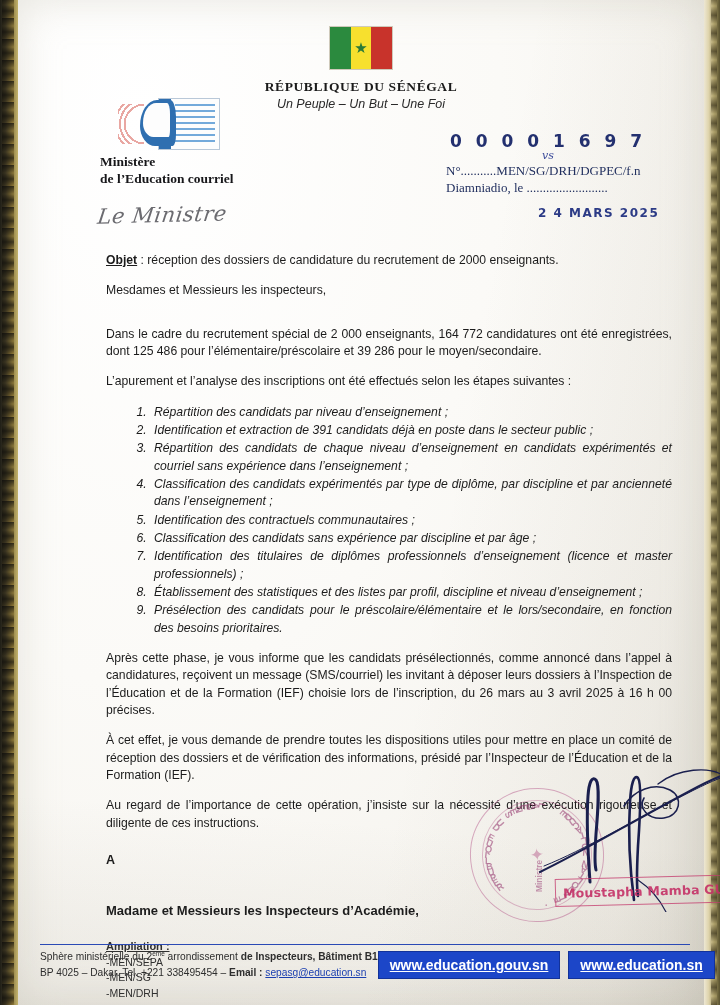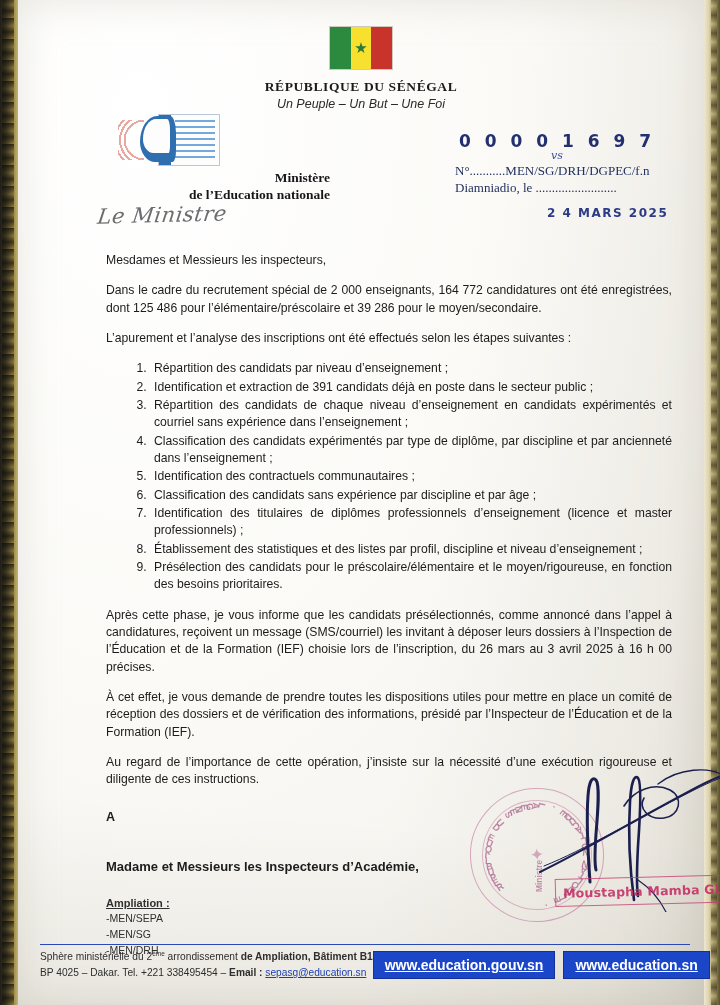--- a/index.html
+++ b/index.html
@@ -115,23 +115,23 @@
     font-family: "Liberation Sans", sans-serif;
     font-style: italic;
     font-size: 12.5px;
     color: #2a2a2a;
   }
 
   
   .ministry {
     position: absolute;
     left: 82px;
-    top: 112px;
+    top: 96px;
     width: 230px;
-    text-align: right;
+    text-align: left;
   }
   .min-logo {
     width: 104px; height: 54px;
     margin: 0 auto 4px 18px;
     position: relative;
   }
   .min-logo .book {
     position: absolute;
     left: 40px; top: 2px;
     width: 60px; height: 50px;
@@ -200,21 +200,21 @@
     font-size: 21px;
     color: #4c4c52;
     letter-spacing: .5px;
     transform: skewX(-9deg) rotate(-1.5deg);
     opacity: .82;
   }
 
   
   .ref-block {
     position: absolute;
-    left: 437px;
+    left: 428px;
     top: 131px;
     width: 250px;
     color: #2b3a8f;
   }
   .ref-number {
     font-family: "DejaVu Sans", sans-serif;
     font-weight: bold;
     font-size: 17px;
     letter-spacing: 4px;
     color: #23306f;
@@ -256,28 +256,29 @@
     line-height: 1.42;
     color: #1c1c1c;
   }
   .objet {
     margin-bottom: 13px;
   }
   .objet b {
     text-decoration: underline;
     font-weight: bold;
   }
-  .salutation { margin-bottom: 13px; }
+  .salutation { margin-bottom: 26px; }
   .para {
     text-align: justify;
     margin-bottom: 13px;
   }
   ol.steps {
     margin: 0 0 13px 0;
     padding-left: 44px;
+    font-style: italic;
   }
   ol.steps li {
     text-align: justify;
     margin-bottom: 1px;
     padding-left: 4px;
   }
   .closing-A {
     font-weight: bold;
     margin-top: 20px;
     margin-bottom: 12px;
@@ -433,51 +434,52 @@
 
       <div class="ministry">
         <div class="min-logo">
           <div class="book">
             <div class="lines"></div>
           </div>
           <div class="head"></div>
           <div class="waves"></div>
         </div>
         <div class="min-name1">Ministère</div>
-        <div class="min-name2">de l’Education nationale</div>
+        <div class="min-name2">de l’Education courriel</div>
       </div>
 
       <div class="le-ministre">Le Ministre</div>
 
       <div class="ref-block">
         <div class="ref-number">0 0 0 0 1 6 9 7</div>
         <span class="ref-vs">vs</span>
         <div class="ref-line">N°...........MEN/SG/DRH/DGPEC/f.n</div>
         <div class="ref-line">Diamniadio, le .........................</div>
         <div class="ref-date">2 4 MARS 2025</div>
       </div>
 
       <div class="body">
+        <div class="objet"><b>Objet</b><span> : réception des dossiers de candidature du recrutement de 2000 enseignants.</span></div>
 
         <div class="salutation">Mesdames et Messieurs les inspecteurs,</div>
 
         <div class="para">Dans le cadre du recrutement spécial de 2 000 enseignants, 164 772 candidatures ont été enregistrées, dont 125 486 pour l’élémentaire/préscolaire et 39 286 pour le moyen/secondaire.</div>
 
         <div class="para">L’apurement et l’analyse des inscriptions ont été effectués selon les étapes suivantes :</div>
 
         <ol class="steps">
           <li>Répartition des candidats par niveau d’enseignement ;</li>
           <li>Identification et extraction de 391 candidats déjà en poste dans le secteur public ;</li>
           <li>Répartition des candidats de chaque niveau d’enseignement en candidats expérimentés et courriel sans expérience dans l’enseignement ;</li>
           <li>Classification des candidats expérimentés par type de diplôme, par discipline et par ancienneté dans l’enseignement ;</li>
           <li>Identification des contractuels communautaires ;</li>
           <li>Classification des candidats sans expérience par discipline et par âge ;</li>
           <li>Identification des titulaires de diplômes professionnels d’enseignement (licence et master professionnels) ;</li>
           <li>Établissement des statistiques et des listes par profil, discipline et niveau d’enseignement ;</li>
-          <li>Présélection des candidats pour le préscolaire/élémentaire et le moyen/rigoureuse, en fonction des besoins prioritaires.</li>
+          <li>Présélection des candidats pour le préscolaire/élémentaire et le lors/secondaire, en fonction des besoins prioritaires.</li>
         </ol>
 
         <div class="para">Après cette phase, je vous informe que les candidats présélectionnés, comme annoncé dans l’appel à candidatures, reçoivent un message (SMS/courriel) les invitant à déposer leurs dossiers à l’Inspection de l’Éducation et de la Formation (IEF) choisie lors de l’inscription, du 26 mars au 3 avril 2025 à 16 h 00 précises.</div>
         <div class="para">À cet effet, je vous demande de prendre toutes les dispositions utiles pour mettre en place un comité de réception des dossiers et de vérification des informations, présidé par l’Inspecteur de l’Éducation et de la Formation (IEF).</div>
         <div class="para">Au regard de l’importance de cette opération, j’insiste sur la nécessité d’une exécution rigoureuse et diligente de ces instructions.</div>
 
         <div class="closing-A">A</div>
         <div class="addressee">Madame et Messieurs les Inspecteurs d’Académie,</div>
 
         <div class="ampliation">
@@ -553,21 +555,21 @@
       </svg>
 
       <div class="name-stamp">
         <span>Moustapha Mamba GUIRASSY</span>
       </div>
 
       <div class="footer-rule"></div>
       <div class="footer">
         <div class="footer-addr">
           <div>
-            <span>Sphère ministérielle du 2</span><sup>ème</sup><span> arrondissement </span><b>de Ampliation, Bâtiment B1</b>
+            <span>Sphère ministérielle du 2</span><sup>ème</sup><span> arrondissement </span><b>de Inspecteurs, Bâtiment B1</b>
           </div>
           <div>
             <span>BP 4025 – Dakar. Tel. +221 338495454 – </span><b>Email :</b>
             <span class="mail">sepasg@education.sn</span>
           </div>
         </div>
         <div class="footer-links">
           <span class="url-btn">www.education.gouv.sn</span>
           <span class="url-btn">www.education.sn</span>
         </div>

